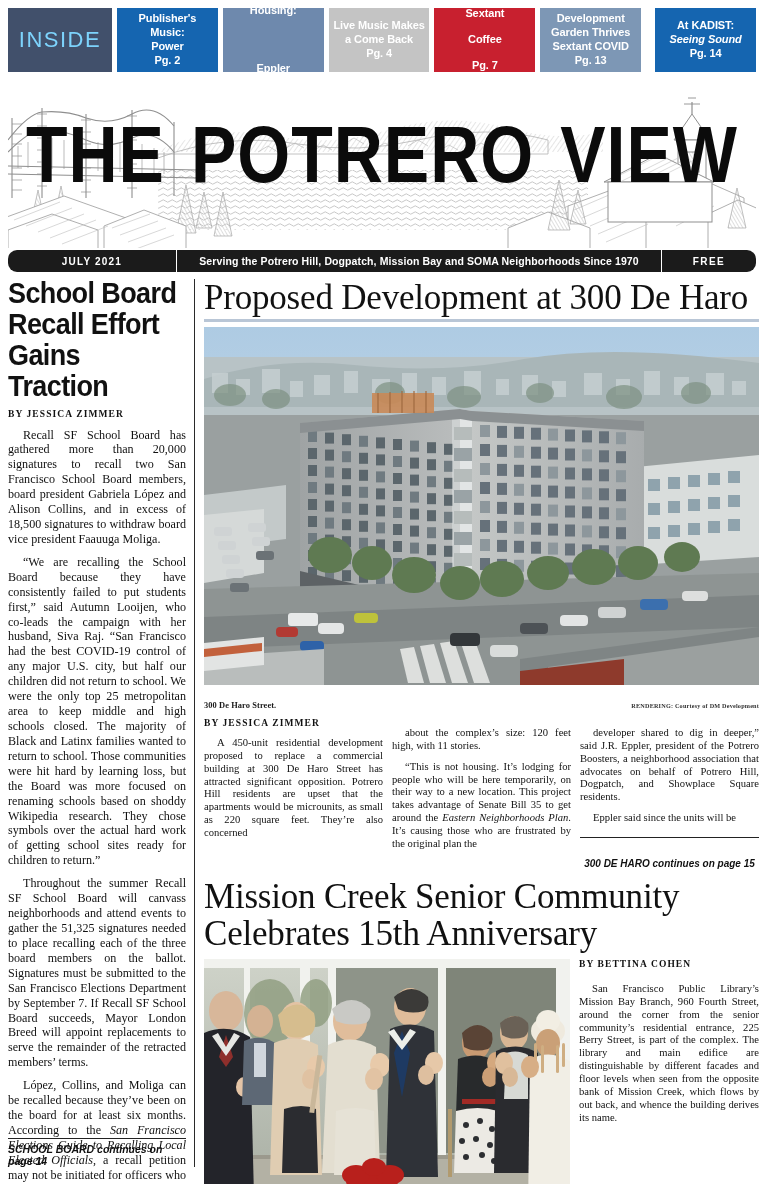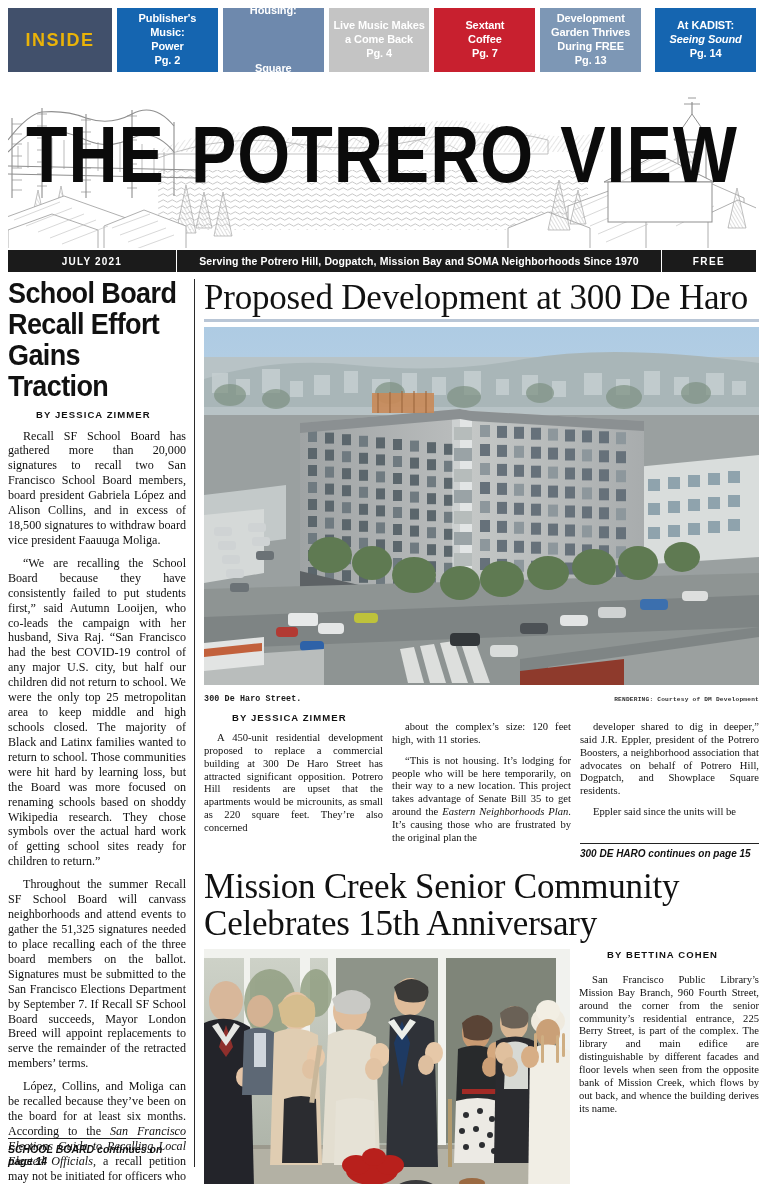--- a/index.html
+++ b/index.html
@@ -13,24 +13,24 @@
   .page { position: relative; width: 764px; height: 1184px; padding: 0 8px; }
 
   
   .inside-bar {
     display: flex; gap: 5px;
     height: 64px; margin-top: 8px;
   }
   .inside-label {
     width: 104px; flex: 0 0 104px;
     background: #41506b;
-    color: #eab308;
+    color: #7dd3fc;
     display: flex; align-items: center; justify-content: center;
     font-family: "Liberation Sans", sans-serif;
-    font-size: 18px; letter-spacing: 1.5px; font-weight: 700;
+    font-size: 22px; letter-spacing: 1.5px; font-weight: 400;
   }
   .teaser {
     flex: 1 1 0;
     display: flex; flex-direction: column;
     align-items: center; justify-content: center;
     text-align: center;
     color: #ffffff;
     font-family: "Liberation Sans", sans-serif;
     font-size: 11px; font-weight: bold; line-height: 1.26;
     padding: 2px 3px;
@@ -60,20 +60,21 @@
     transform-origin: center top;
   }
   .masthead-title .gap { display: inline-block; width: 26px; }
 
   
   .datebar {
     display: flex; height: 22px; margin-top: 2px;
     background: #1b1b1b; color: #ffffff;
     font-family: "Liberation Sans", sans-serif;
     align-items: stretch;
+    border-radius: 9px;
   }
   .datebar > div { display: flex; align-items: center; justify-content: center; }
   .db-date { width: 168px; font-size: 10px; font-weight: bold; letter-spacing: 1.2px; }
   .db-sep { width: 1px; background: #ffffff; }
   .db-tag { flex: 1; font-size: 10.5px; font-weight: bold; letter-spacing: 0.1px; }
   .db-free { width: 94px; font-size: 10px; font-weight: bold; letter-spacing: 1.4px; }
 
   
   .body-grid {
     display: flex; margin-top: 7px; height: 888px;
@@ -87,27 +88,26 @@
     font-family: "Liberation Sans", sans-serif;
     font-weight: bold;
     font-size: 27px;
     line-height: 1.07;
     letter-spacing: -0.6px;
     color: #111;
     transform: scaleY(1.06);
     transform-origin: left top;
   }
   .byline {
-    font-family: Liberation Sans, sans-serif;
+    font-family: Liberation Serif, serif;
     font-weight: bold;
     font-size: 9.5px;
     letter-spacing: 1.1px;
     margin-top: 14px;
     color: #111;
-    margin-left: 28px;
   }
   .story-p {
     font-family: "Liberation Serif", serif;
     font-size: 12.1px;
     line-height: 1.235;
     text-align: justify;
     text-indent: 15px;
     color: #111;
     margin-top: 8px;
   }
@@ -133,37 +133,37 @@
     letter-spacing: -0.2px;
   }
   .head-rule { height: 3px; background: #b9c6d6; margin-top: 3px; }
 
   .photo-frame { position: relative; width: 100%; overflow: hidden; }
   .photo-1 { height: 358px; margin-top: 5px; }
   .photo-2 { height: 253px; }
 
   .cap-row {
     display: flex; justify-content: space-between; align-items: baseline;
-    margin-top: 9px;
-    font-family: Liberation Mono, monospace;
+    margin-top: 16px;
+    font-family: Liberation Serif, serif;
   }
   .cap-left { font-size: 8.4px; color: #1a1a1a; font-weight: bold; letter-spacing: 0.1px; }
   .cap-credit { font-size: 6.2px; color: #333; font-weight: bold; letter-spacing: 0.2px; }
 
   .tri-cols { display: flex; gap: 9px; margin-top: 8px; }
   .tri-col { flex: 1 1 0; position: relative; }
   .tri-col .story-p { font-size: 10.6px; line-height: 1.21; text-indent: 13px; }
   .tri-byline { font-size: 9.5px; letter-spacing: 1.1px; margin-top: 0; margin-bottom: 5px; }
 
   .jump-inline {
     border-top: 1.4px solid #222;
-    padding-top: 4px; margin-top: 24px;
+    padding-top: 20px; margin-top: 12px;
     font-family: "Liberation Sans", sans-serif;
     font-style: italic; font-weight: bold;
-    font-size: 10px; color: #111;
+    font-size: 10px; text-align: center; color: #111;
   }
 
   
   .feature-2 { margin-top: 9px; display: flex; flex-direction: column; flex: 1 1 auto; }
   .feature-2-body { display: flex; gap: 9px; margin-top: 7px; flex: 1 1 auto; }
   .f2-left { width: 366px; flex: 0 0 366px; display: flex; flex-direction: column; }
   .f2-right { flex: 1 1 auto; display: flex; flex-direction: column; position: relative; }
   .f2-right .story-p { font-size: 10.6px; line-height: 1.215; text-indent: 13px; }
 
   
@@ -177,37 +177,37 @@
   <div class="inside-bar">
     <div class="inside-label">INSIDE</div>
     <div class="teaser" id="t0" style="background: rgb(21, 101, 176);">
         <span>Publisher's Music:</span>
         <span>Power</span>
         <span>Pg. 2</span>
       </div>
     <div class="teaser" id="t1" style="background: rgb(110, 137, 173); gap: 44px;">
         <span>Affordable</span>
         <span>Housing:</span>
-        <span>Square</span>
+        <span>Eppler</span>
         <span>Pg. 4</span>
       </div>
     <div class="teaser" id="t2" style="background: rgb(196, 196, 196);">
         <span>Live Music Makes</span>
         <span>a Come Back</span>
         <span>Pg. 4</span>
       </div>
-    <div class="teaser" id="t3" style="background: rgb(200, 32, 47);">
+    <div class="teaser" id="t3" style="background: rgb(200, 32, 47); gap: 12px;">
         <span>Sextant</span>
         <span>Coffee</span>
         <span>Pg. 7</span>
       </div>
     <div class="teaser" id="t4" style="background: rgb(125, 151, 181);">
         <span>Development</span>
         <span>Garden Thrives</span>
-        <span>During FREE</span>
+        <span>Sextant COVID</span>
         <span>Pg. 13</span>
       </div>
     <div class="teaser" id="t5" style="background: rgb(21, 101, 176); margin-left: 9px;">
         <span>At KADIST:</span>
         <span class="ital">Seeing Sound</span>
         <span>Pg. 14</span>
       </div>
   </div>
 
   <div class="masthead">

